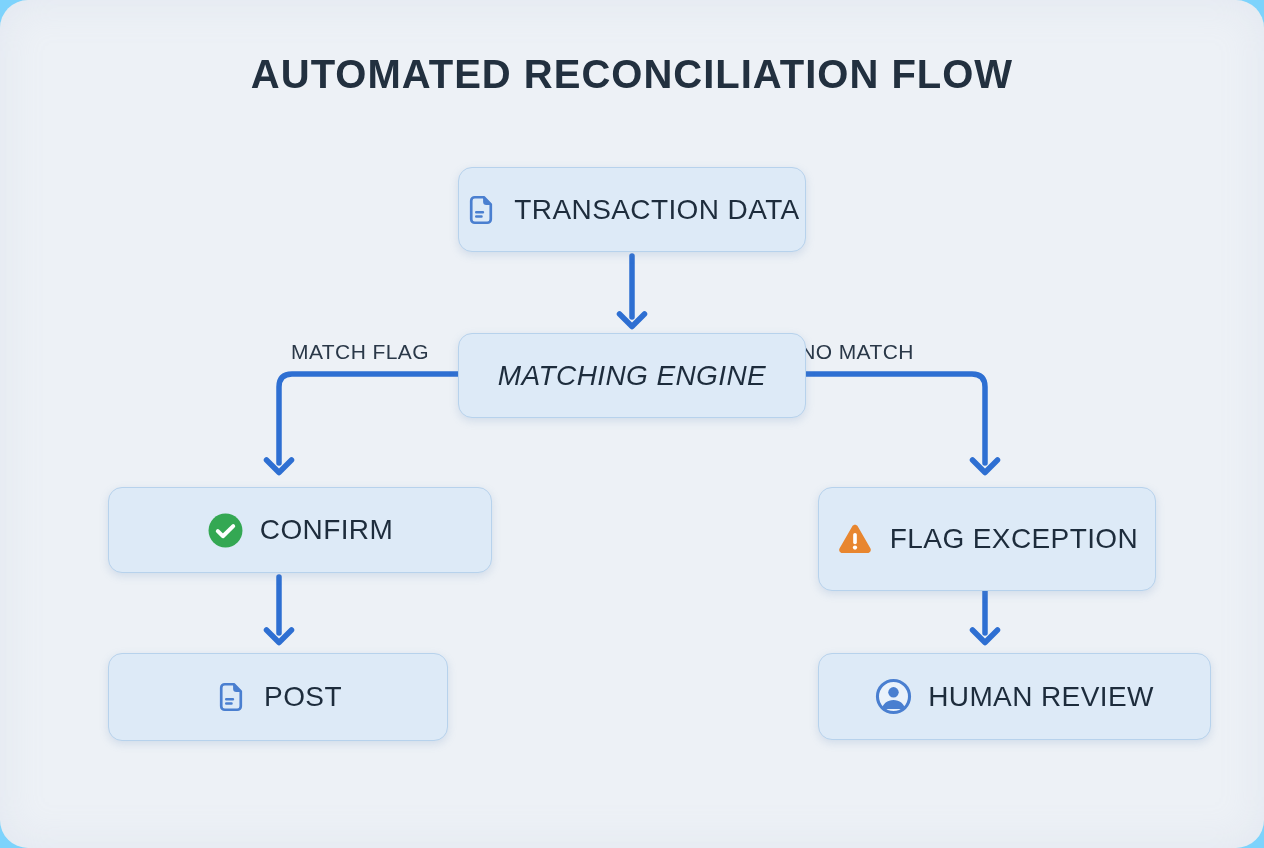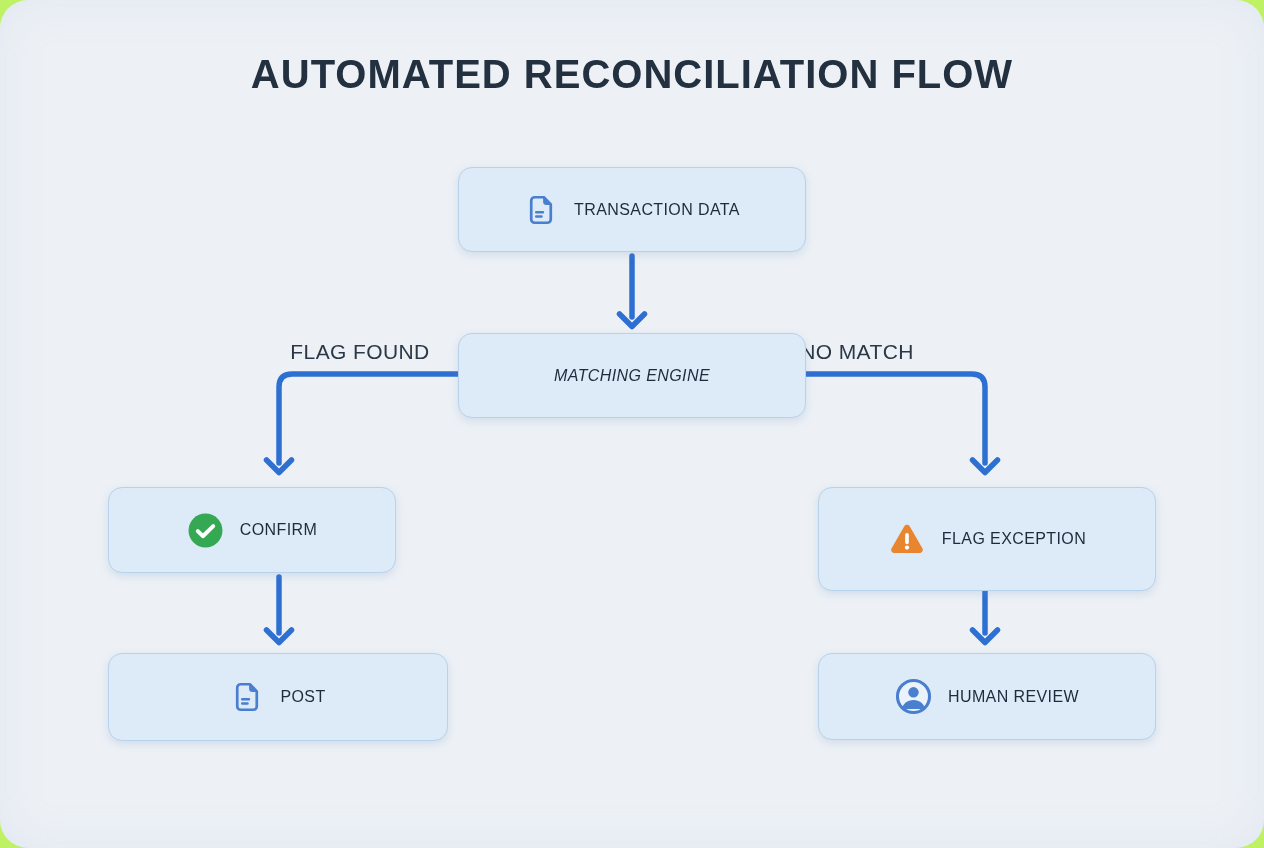--- a/index.html
+++ b/index.html
@@ -2,21 +2,21 @@
 <html><head>
 <meta charset="utf-8">
 <style>
   html, body { margin: 0; padding: 0; background: #ffffff; }
   body { font-family: "Liberation Sans", "DejaVu Sans", sans-serif; }
 
   .stage {
     position: relative;
     width: 1264px;
     height: 848px;
-    background: #bef264;
+    background: #7dd3fc;
     overflow: hidden;
   }
 
   .card {
     position: absolute;
     inset: 0;
     border-radius: 28px;
     background: #edf1f6;
     box-shadow: inset 0 0 40px rgba(190,205,225,0.25);
   }
@@ -67,35 +67,35 @@
     align-items: center;
     justify-content: center;
     gap: 16px;
     background: #ddeaf7;
     border: 1.5px solid #b7d2ec;
     border-radius: 14px;
     box-shadow: 0 3px 8px rgba(110,145,190,0.22);
     box-sizing: border-box;
   }
   .node-label {
-    font-size: 16px;
+    font-size: 28px;
     font-weight: 500;
     letter-spacing: 0.4px;
     color: #1d2c3c;
     white-space: nowrap;
   }
   .icon { display: inline-flex; align-items: center; justify-content: center; }
   .icon svg { display: block; }
 
   .node.transaction-data { left: 458px; top: 167px; width: 348px; height: 85px; }
   .node.matching-engine  { left: 458px; top: 333px; width: 348px; height: 85px; font-style: italic; }
-  .node.confirm          { left: 108px; top: 487px; width: 288px; height: 86px; }
+  .node.confirm          { left: 108px; top: 487px; width: 384px; height: 86px; }
   .node.post             { left: 108px; top: 653px; width: 340px; height: 88px; }
   .node.flag-exception   { left: 818px; top: 487px; width: 338px; height: 104px; }
-  .node.human-review     { left: 818px; top: 653px; width: 338px; height: 87px; }
+  .node.human-review     { left: 818px; top: 653px; width: 393px; height: 87px; }
 </style>
 </head>
 <body>
 
 <div class="stage">
   <div class="card">
 
     <h1 class="title">AUTOMATED RECONCILIATION FLOW</h1>
 
     <svg class="edges" viewBox="0 0 1264 848" xmlns="http://www.w3.org/2000/svg">
@@ -119,21 +119,21 @@
         <path d="M279 577 L279 633"></path>
         <path d="M266.5 630 L279 642.5 L291.5 630"></path>
       </g>
 
       <g>
         <path d="M985 577 L985 633"></path>
         <path d="M972.5 630 L985 642.5 L997.5 630"></path>
       </g>
     </svg>
 
-    <div class="edge-label match-found">FLAG FOUND</div>
+    <div class="edge-label match-found">MATCH FLAG</div>
     <div class="edge-label no-match">NO MATCH</div>
 
     <div class="node transaction-data">
       <span class="icon">
         <svg width="34" height="34" viewBox="0 0 24 24">
           <path d="M14 3 H7.6 C6.2 3 5.1 4.1 5.1 5.5 v13 C5.1 19.9 6.2 21 7.6 21 h8.8 c1.4 0 2.5-1.1 2.5-2.5 V8 L14 3 Z" fill="none" stroke="#4a7fd0" stroke-width="1.9" stroke-linejoin="round"></path>
           <path d="M14 3 v3.2 c0 1 .8 1.8 1.8 1.8 H18.9 Z" fill="#4a7fd0" stroke="#4a7fd0" stroke-width="1" stroke-linejoin="round"></path>
           <path d="M8.6 13.6 H13.4 M8.6 16.6 H12.4" stroke="#4a7fd0" stroke-width="1.7" stroke-linecap="round"></path>
         </svg>
       </span>

